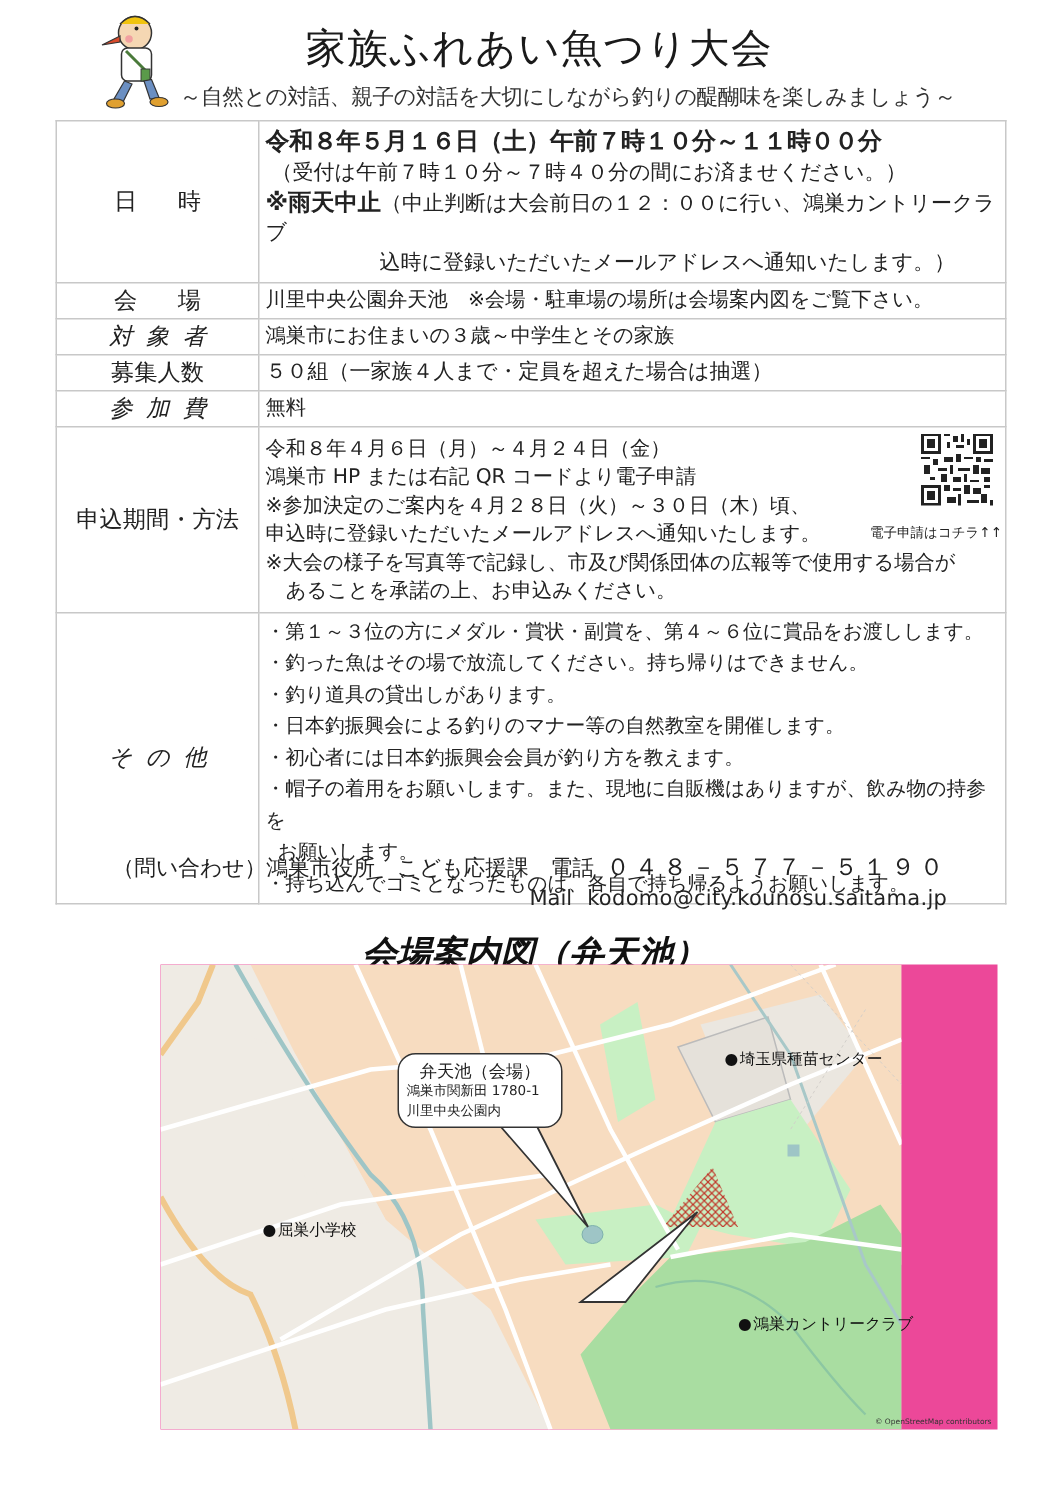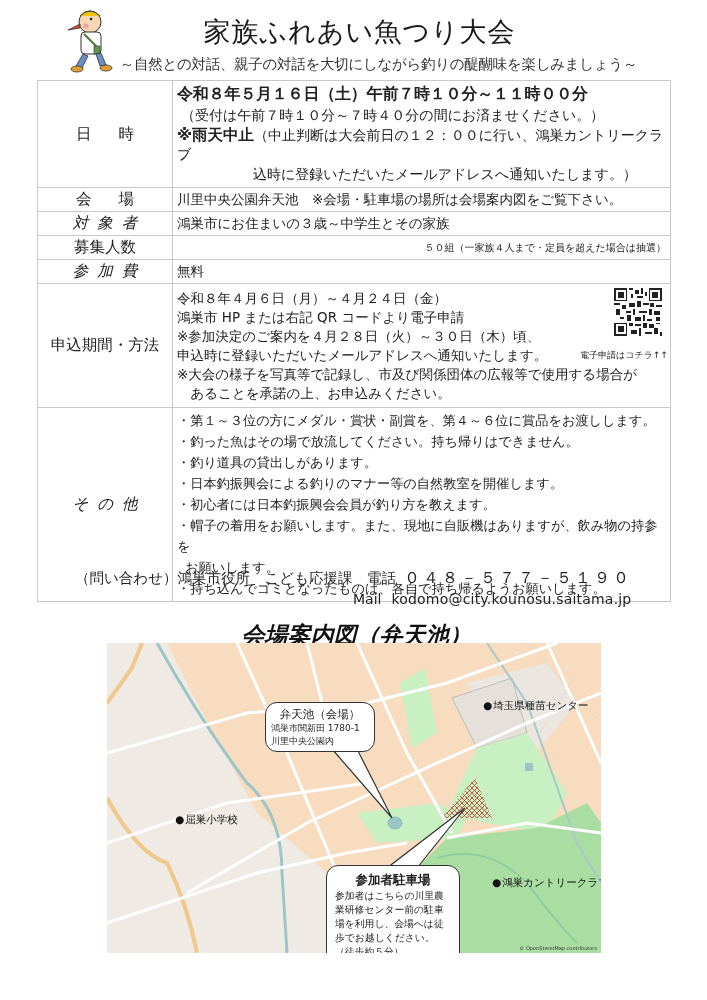--- a/index.html
+++ b/index.html
@@ -33,21 +33,21 @@
   ul.notes li { font-size: 13.2px; line-height: 21px; }
   ul.notes li .cont { display: block; padding-left: 8px; }
 
   .contact1 { position: absolute; left: 75px; top: 568px; font-size: 14.5px; color: #222; }
   .contact1 .tel { font-size: 16px; letter-spacing: 3px; margin-left: 8px; }
   .contact2 { position: absolute; left: 353px; top: 591px; font-size: 14px; color: #222; }
   .contact2 .mail-addr { margin-left: 10px; letter-spacing: 0.2px; }
 
   .map-title { position: absolute; left: 0; width: 707px; top: 620px; text-align: center; font-size: 23px; font-weight: bold; font-style: italic; color: #111; padding-left: 6px; }
 
-  .map { position: absolute; left: 107px; top: 643px; width: 494px; height: 310px; overflow: hidden; background: #7dd3fc; }
+  .map { position: absolute; left: 107px; top: 643px; width: 558px; height: 310px; overflow: hidden; background: #ec4899; }
   .map svg { position: absolute; left: 0; top: 0; }
 
   .map-label { position: absolute; font-size: 10.5px; color: #111; white-space: nowrap; }
   .map-label::before { content: "●"; margin-right: 1px; }
 
   .callout { position: absolute; background: #fff; border: 1.5px solid #333; border-radius: 12px; }
   .callout-venue { left: 158px; top: 59px; width: 110px; height: 50px; padding: 4px 5px; }
   .callout-venue .h { font-size: 11.5px; text-align: center; line-height: 15px; }
   .callout-venue .t { font-size: 9px; line-height: 13px; }
   .callout-parking { left: 219px; top: 222px; width: 134px; height: 100px; padding: 5px 8px; }
@@ -92,21 +92,21 @@
   <tr style="height:24px;">
     <td class="label"><span class="sp-wide">会場</span></td>
     <td class="val">川里中央公園弁天池　※会場・駐車場の場所は会場案内図をご覧下さい。</td>
   </tr>
   <tr style="height:24px;">
     <td class="label"><span class="sp-mid">対象者</span></td>
     <td class="val">鴻巣市にお住まいの３歳～中学生とその家族</td>
   </tr>
   <tr style="height:24px;">
     <td class="label">募集人数</td>
-    <td class="val" style="font-size:10px;text-align:right;">５０組（一家族４人まで・定員を超えた場合は抽選）</td>
+    <td class="val" style="font-size:14px;">５０組（一家族４人まで・定員を超えた場合は抽選）</td>
   </tr>
   <tr style="height:24px;">
     <td class="label"><span class="sp-mid">参加費</span></td>
     <td class="val">無料</td>
   </tr>
   <tr style="height:124px;">
     <td class="label">申込期間・方法</td>
     <td class="val apply-cell">
       <div>令和８年４月６日（月）～４月２４日（金）</div>
       <div>鴻巣市 HP または右記 QR コードより電子申請</div>
@@ -252,20 +252,15 @@
 
   <svg style="position:absolute; left:0; top:0;" width="494" height="310">
     <polygon points="225,106 250,106 285,175" fill="#fff" stroke="#333" stroke-width="1.2"></polygon>
     <polygon points="280,225 310,225 358,165" fill="#fff" stroke="#333" stroke-width="1.2"></polygon>
   </svg>
   <div class="callout callout-venue">
     <div class="h">弁天池（会場）</div>
     <div class="t">鴻巣市関新田 1780-1</div>
     <div class="t">川里中央公園内</div>
   </div>
-  <div class="callout callout-parking">
-    <div class="h">参加者駐車場</div>
-    <div class="t">参加者はこちらの川里農業研修センター前の駐車場を利用し、会場へは徒歩でお越しください。</div>
-    <div class="t">（徒歩約５分）</div>
-  </div>
 
   <div class="osm">© OpenStreetMap contributors</div>
 </div>
 
 </body></html>

